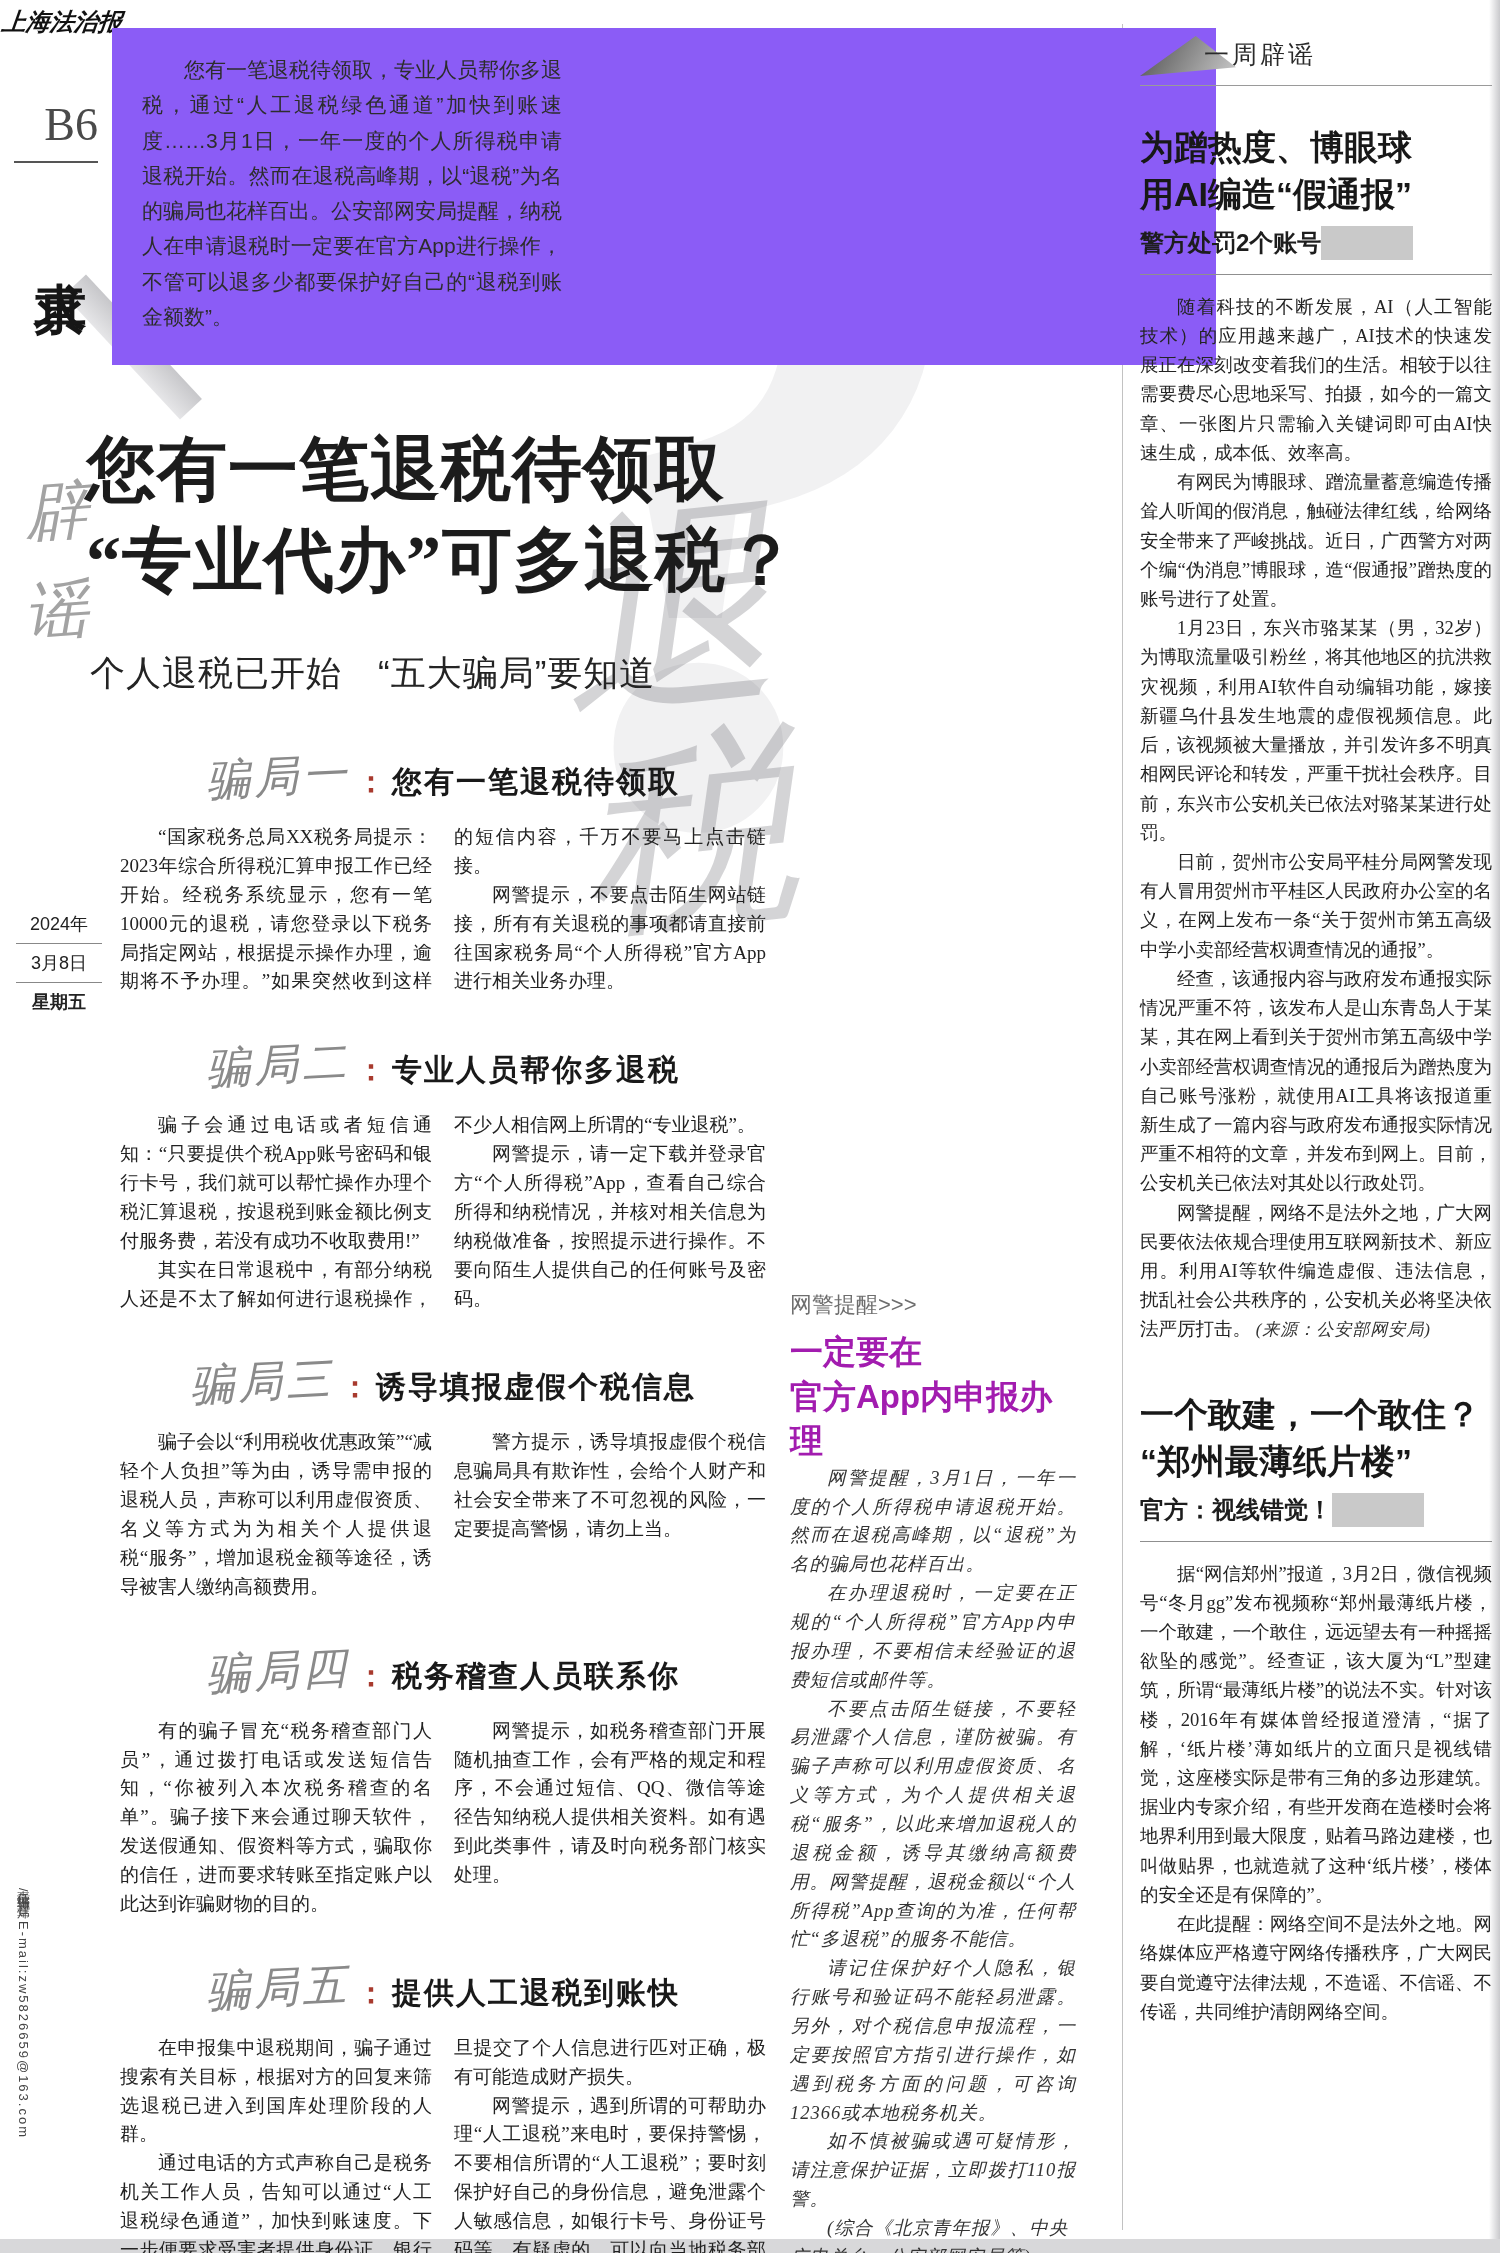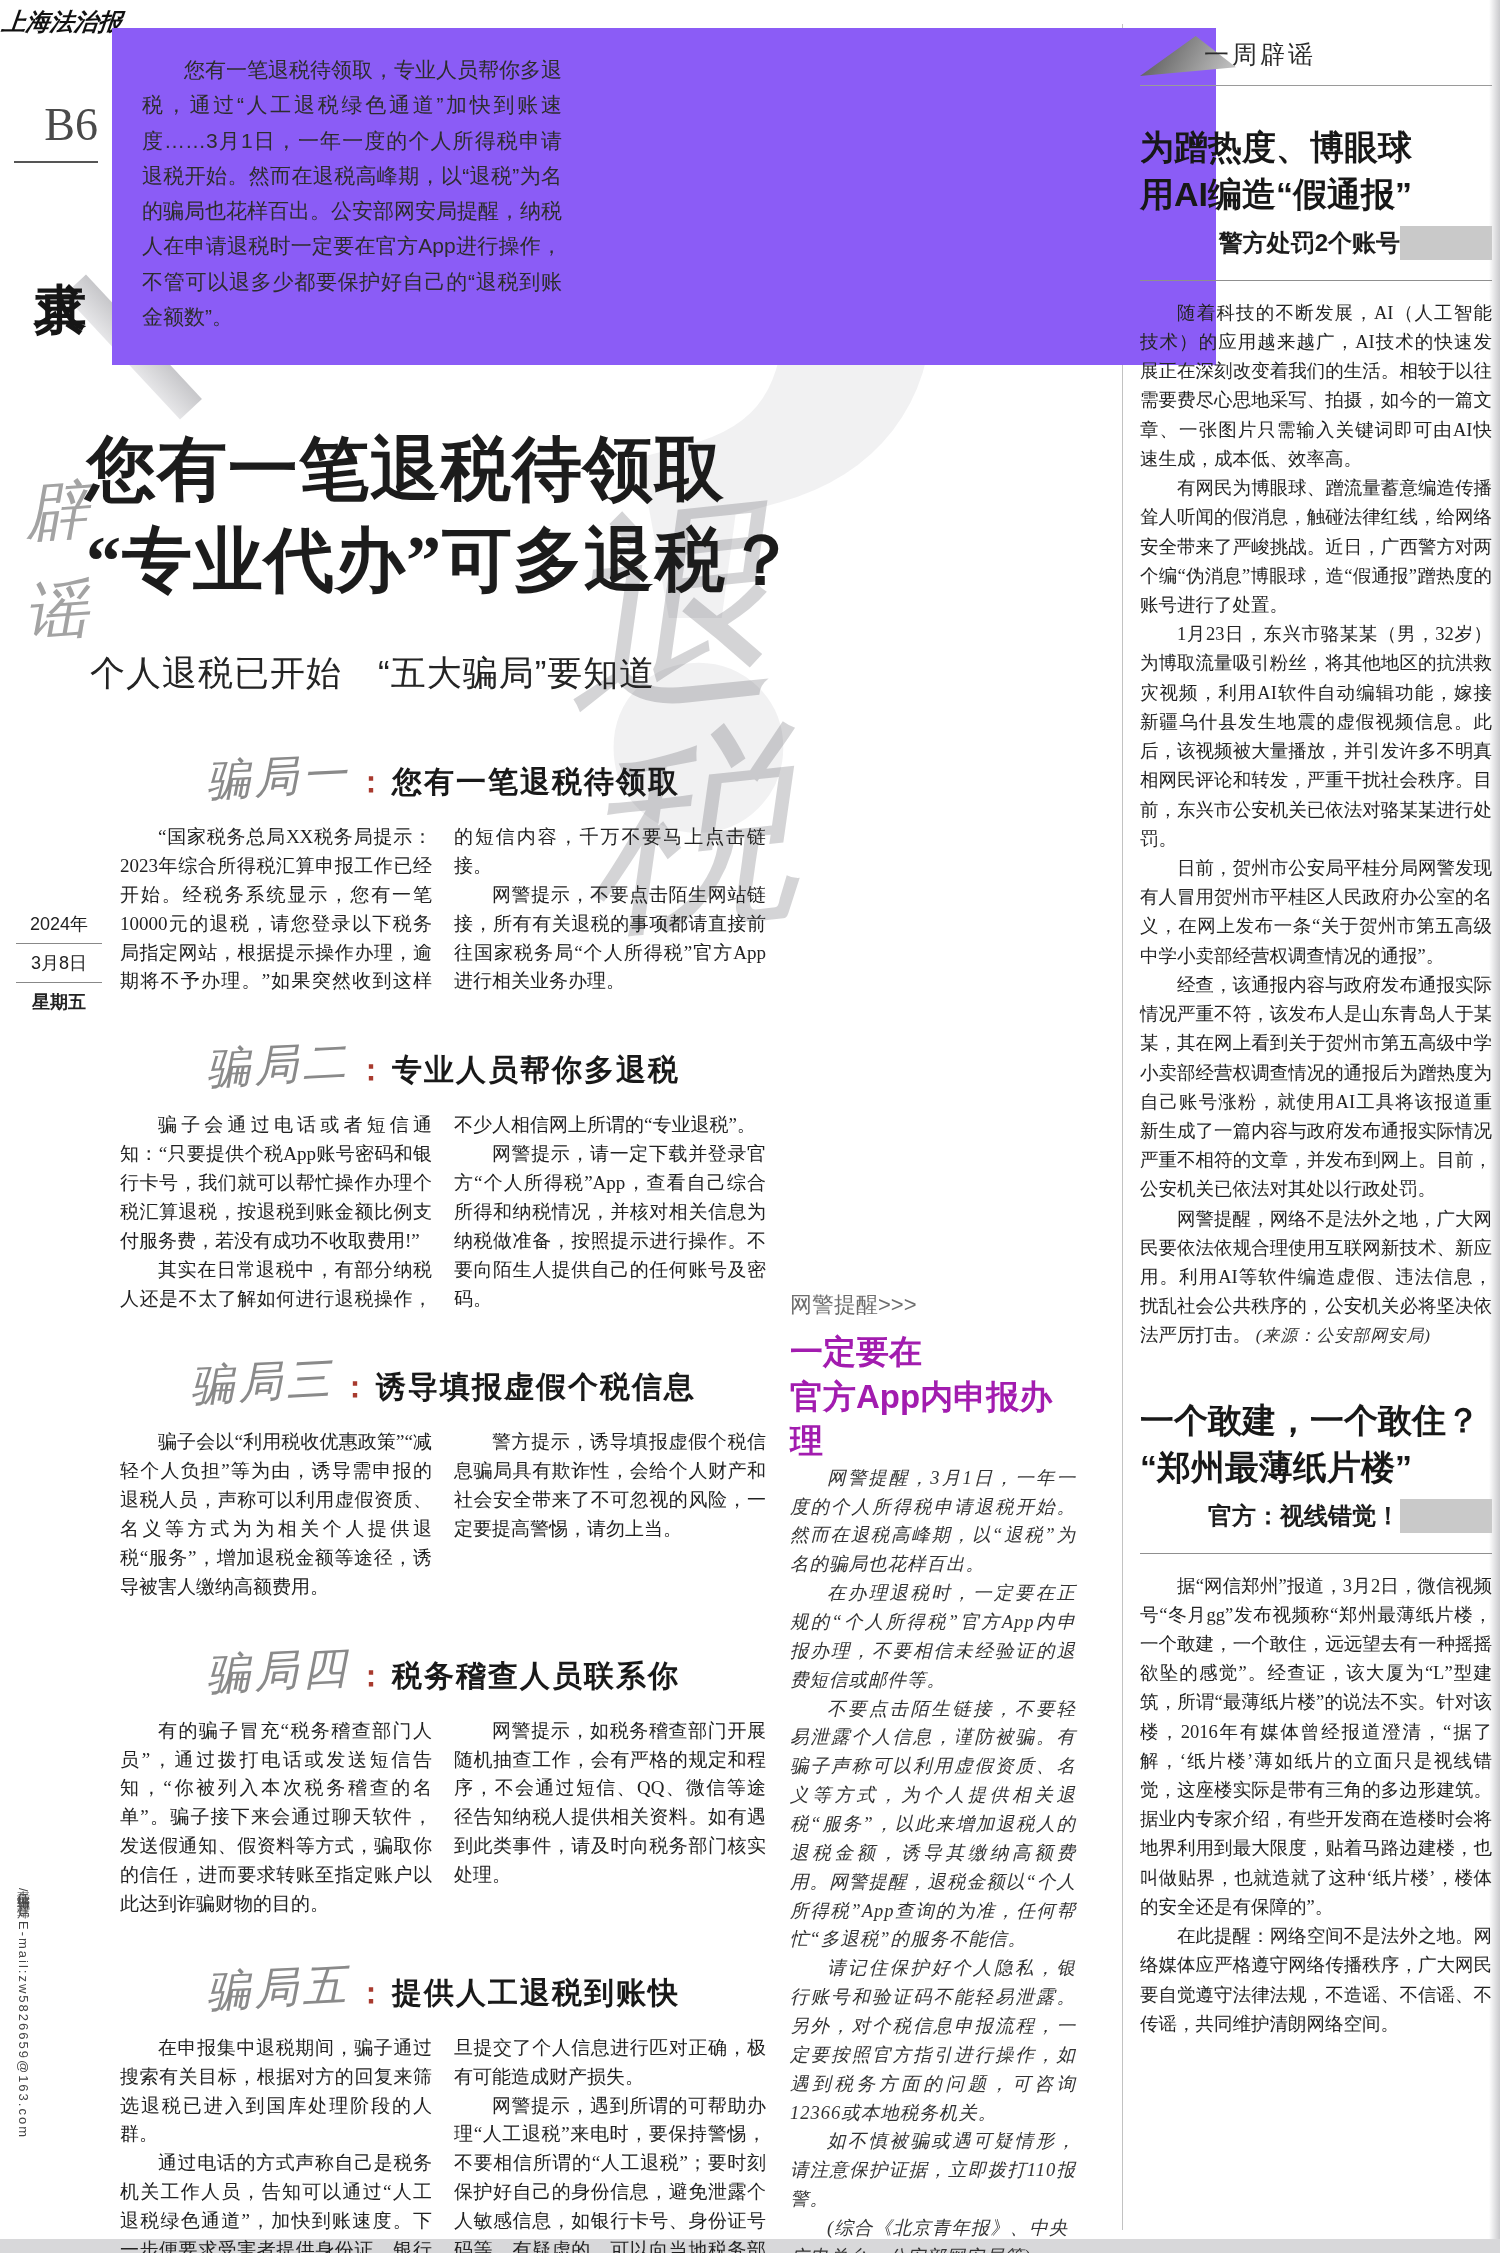--- a/index.html
+++ b/index.html
@@ -50,21 +50,21 @@
   .rem-body p { font-style:italic; font-size:18.5px; line-height:1.56; letter-spacing:1px; text-align:justify; text-indent:2em; color:#333; }
   .rem-body p.src { text-align:left; }
 
   
   .vdivider { position:absolute; left:1122px; top:24px; width:1px; height:2206px; background:#c2c2c2; }
   .week { position:absolute; left:1140px; top:30px; width:352px; z-index:2; }
   .week-head { position:relative; border-bottom:1px solid #9a9a9a; padding-bottom:14px; margin-bottom:38px; height:56px; }
   .tri { position:absolute; left:0; top:6px; width:96px; height:40px; background:linear-gradient(120deg,#4d4d4d,#c9c9c9); clip-path:polygon(0 100%,100% 78%,58% 0); }
   .week-head-label { position:absolute; left:64px; top:8px; font-family:"Liberation Sans","DejaVu Sans",sans-serif; font-size:25px; color:#2a2a2a; letter-spacing:3px; }
   .art-title { font-family:"Liberation Sans","DejaVu Sans",sans-serif; font-weight:bold; font-size:34px; line-height:1.38; color:#181818; }
-  .art-subrow { display:flex; justify-content:flex-end; align-items:center; margin-top:8px; padding-bottom:20px; border-bottom:1px solid #8f8f8f; margin-bottom:18px; }
+  .art-subrow { display:flex; justify-content:flex-start; align-items:center; margin-top:8px; padding-bottom:14px; border-bottom:1px solid #8f8f8f; margin-bottom:18px; }
   .art-subtitle { font-family:"Liberation Sans","DejaVu Sans",sans-serif; font-weight:bold; font-size:24px; color:#1d1d1d; }
   .sub-box { width:92px; height:34px; background:#c9c9c9; }
   .art-body p { font-size:18.5px; line-height:1.58; text-align:justify; text-indent:2em; color:#242424; }
   .kai-inline { font-style:italic; font-size:17px; letter-spacing:1px; color:#333; }
   .art2 { margin-top:46px; }
 
   
   .edge-right { position:absolute; right:0; top:0; width:11px; height:100%; background:linear-gradient(to right,#ffffff,#c9c9cc); }
   .edge-bottom { position:absolute; left:0; bottom:0; width:100%; height:14px; background:#d8d8da; }
 </style>

